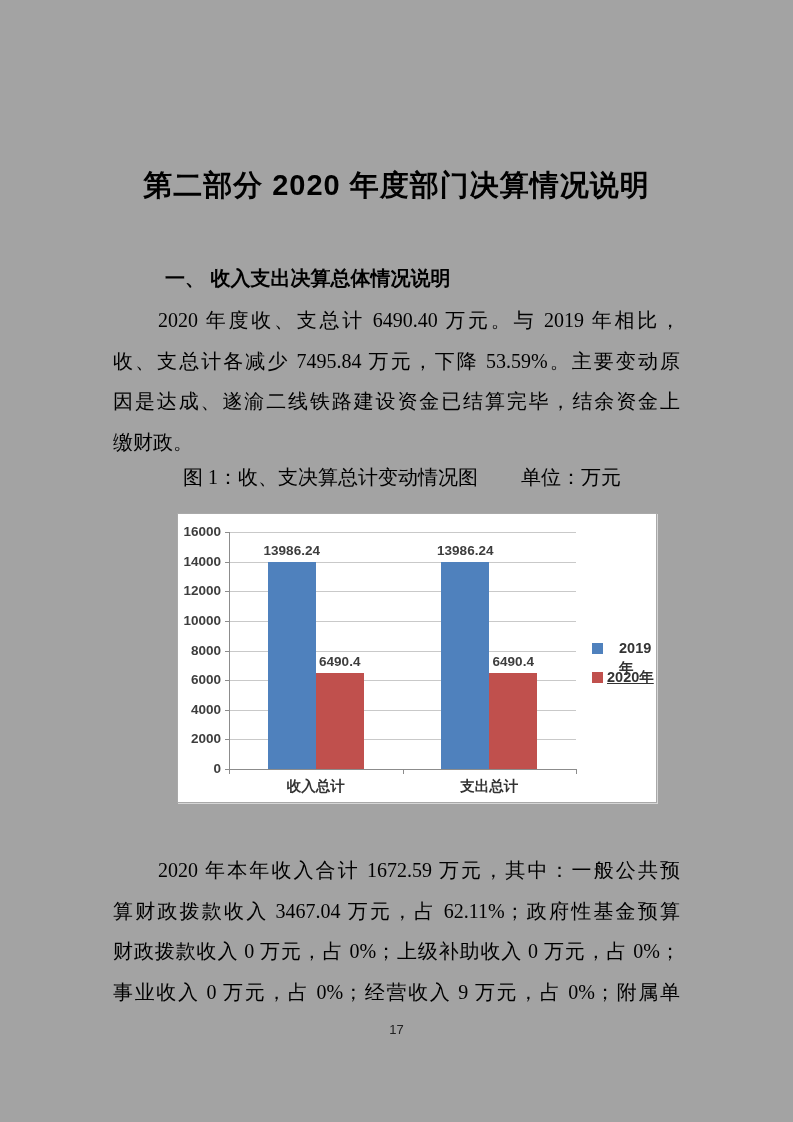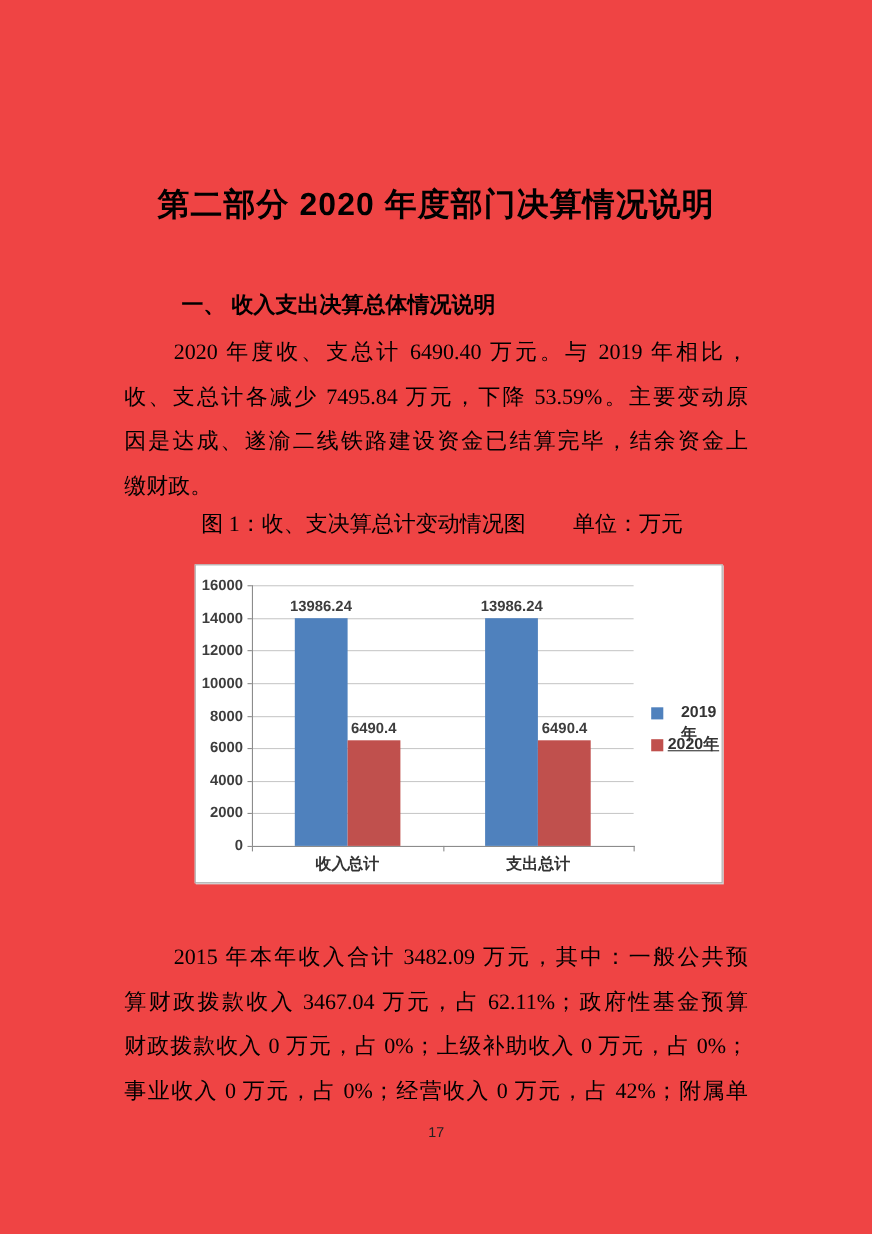--- a/index.html
+++ b/index.html
@@ -2,21 +2,21 @@
 <html><head>
 <meta charset="utf-8">
 <style>
   * { margin: 0; padding: 0; box-sizing: border-box; }
   html, body { background: #888; }
   .page {
     position: relative;
     width: 793px;
     height: 1122px;
     margin: 0 auto;
-    background: #ef4444;
+    background: #a3a3a3;
     overflow: hidden;
     font-family: "Liberation Serif", "DejaVu Serif", serif;
     color: #000;
   }
   .doc-title {
     position: absolute;
     top: 166px; left: 0;
     width: 100%;
     text-align: center;
     font-family: "Liberation Sans", "DejaVu Sans", sans-serif;
@@ -164,21 +164,21 @@
       <div class="bar-label" style="left: 295.25px; top: 139.861px; width: 80px;">6490.4</div>
       <div class="cat-label" style="left: 251.25px; top: 263px; width: 120px;">支出总计</div>
       <div class="legend-swatch" style="left: 414px; top: 129px; background: rgb(79, 129, 189);"></div>
       <div class="legend-label" style="left: 429px; top: 124px; margin-left: 12px;">2019年</div>
       <div class="legend-swatch" style="left: 414px; top: 158px; background: rgb(192, 80, 77);"></div>
       <div class="legend-label" style="left: 429px; top: 153px; text-decoration: underline;">2020年</div>
     </div>
 
 
   <div class="para" style="top:850px;">
-    <div class="t-line indent">2015 年本年收入合计 3482.09 万元，其中：一般公共预</div>
+    <div class="t-line indent">2020 年本年收入合计 1672.59 万元，其中：一般公共预</div>
     <div class="t-line">算财政拨款收入 3467.04 万元，占 62.11%；政府性基金预算</div>
     <div class="t-line">财政拨款收入 0 万元，占 0%；上级补助收入 0 万元，占 0%；</div>
-    <div class="t-line">事业收入 0 万元，占 0%；经营收入 0 万元，占 42%；附属单</div>
+    <div class="t-line">事业收入 0 万元，占 0%；经营收入 9 万元，占 0%；附属单</div>
   </div>
 
   <div class="page-number">17</div>
 
 </div>
 
 </body></html>

